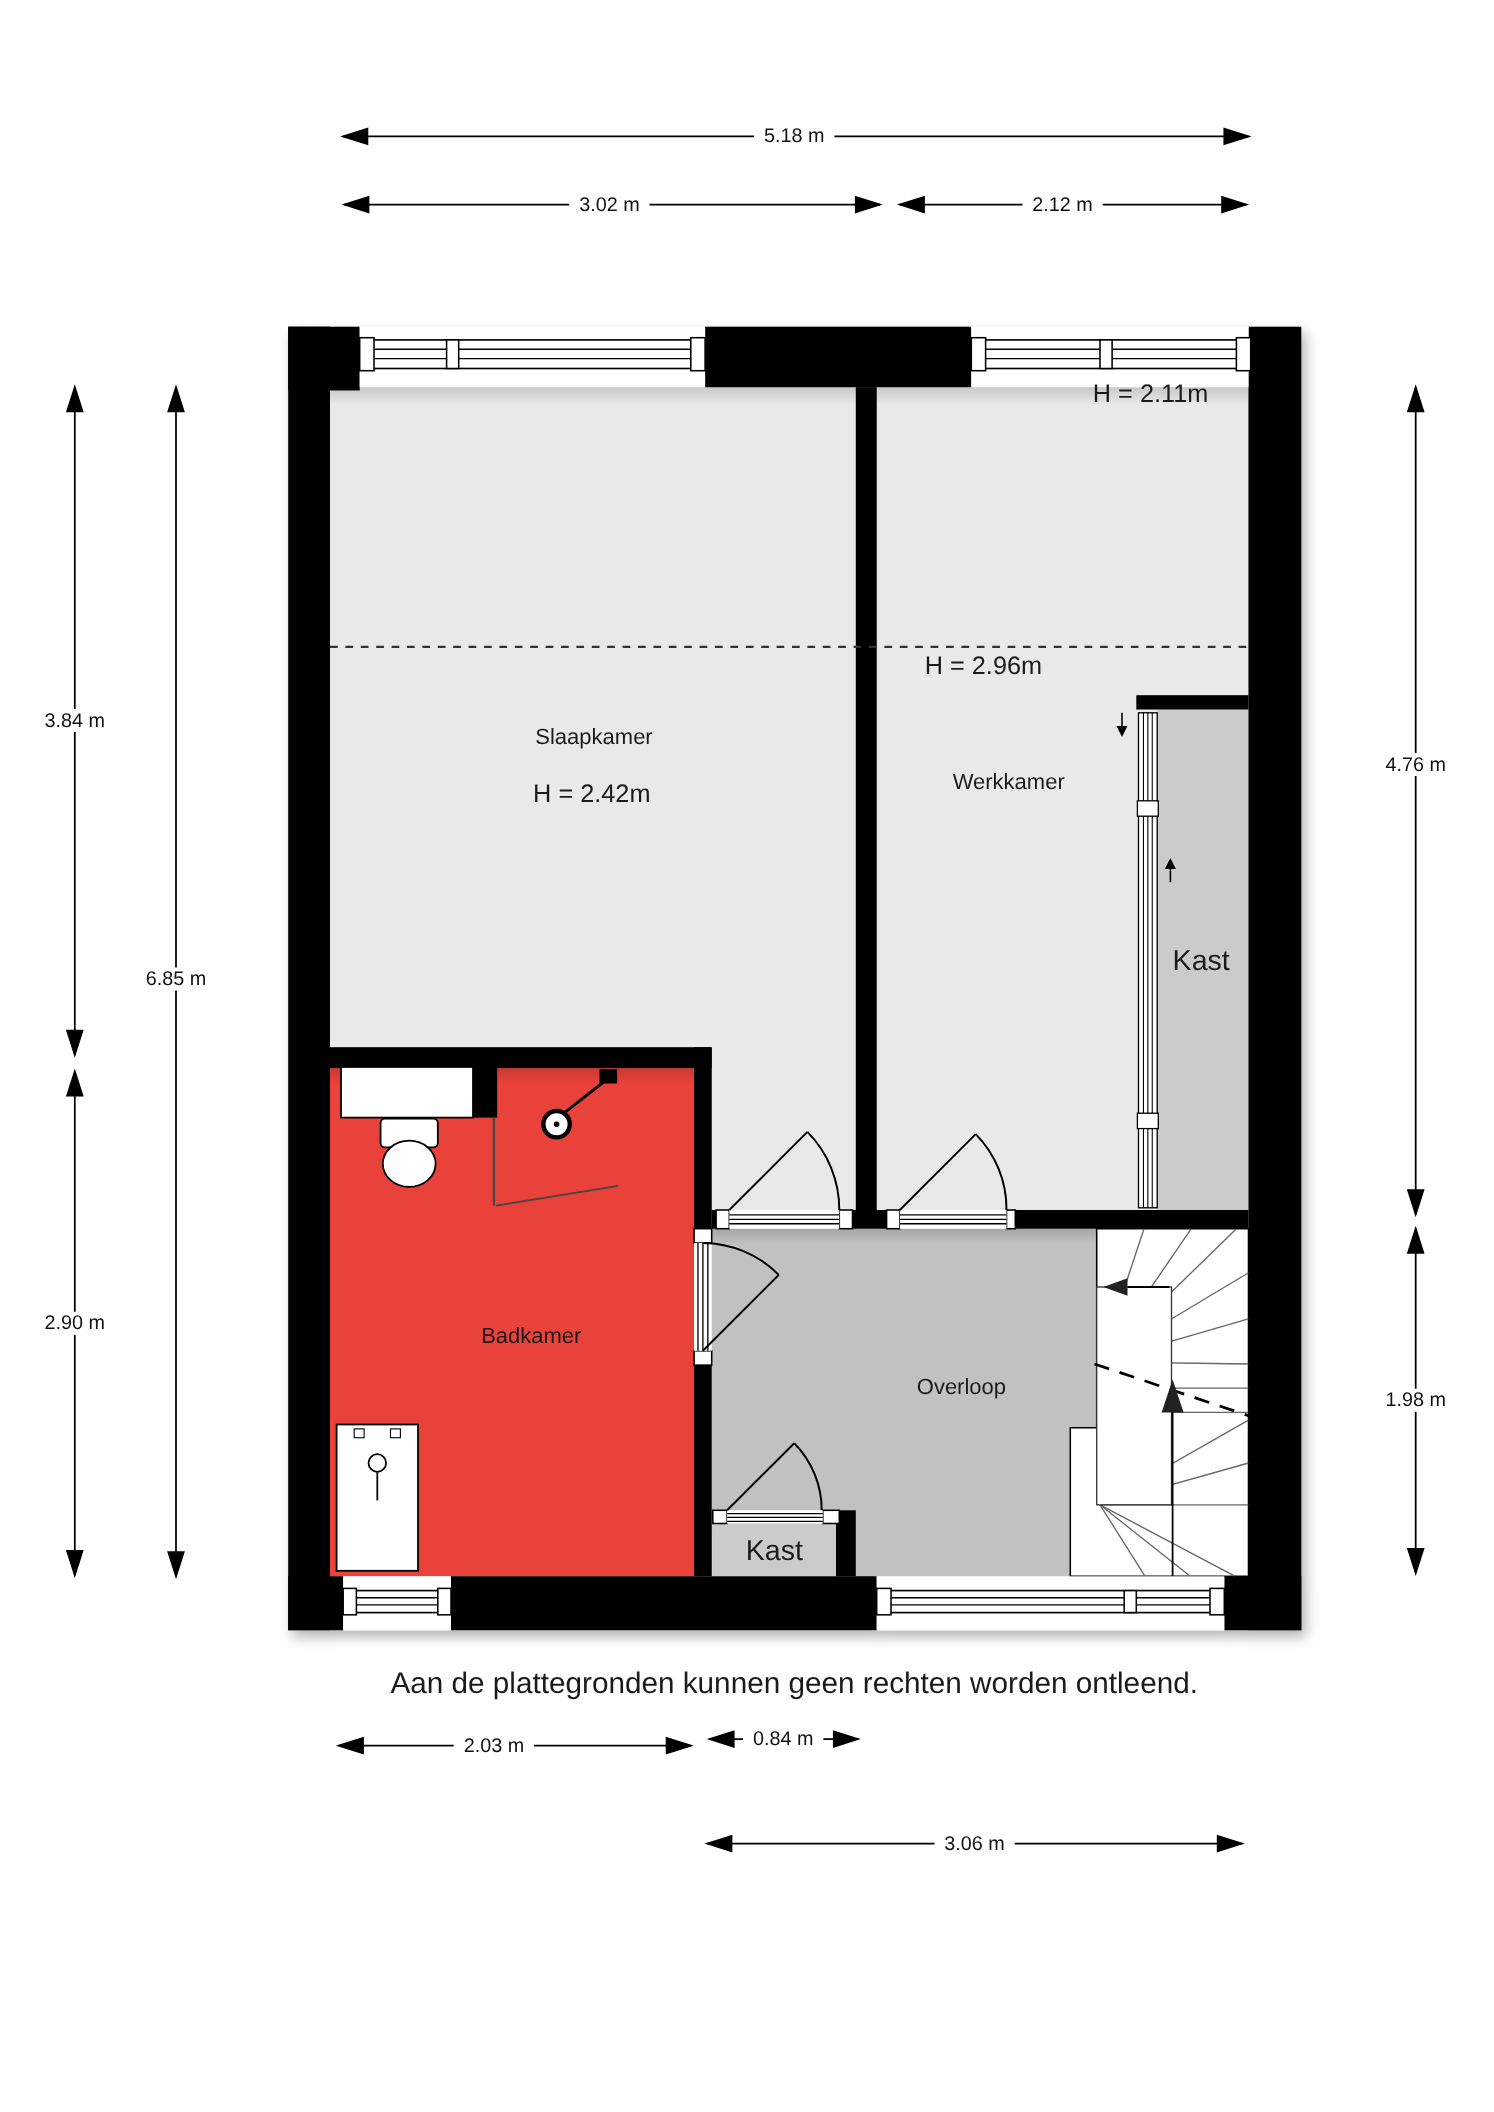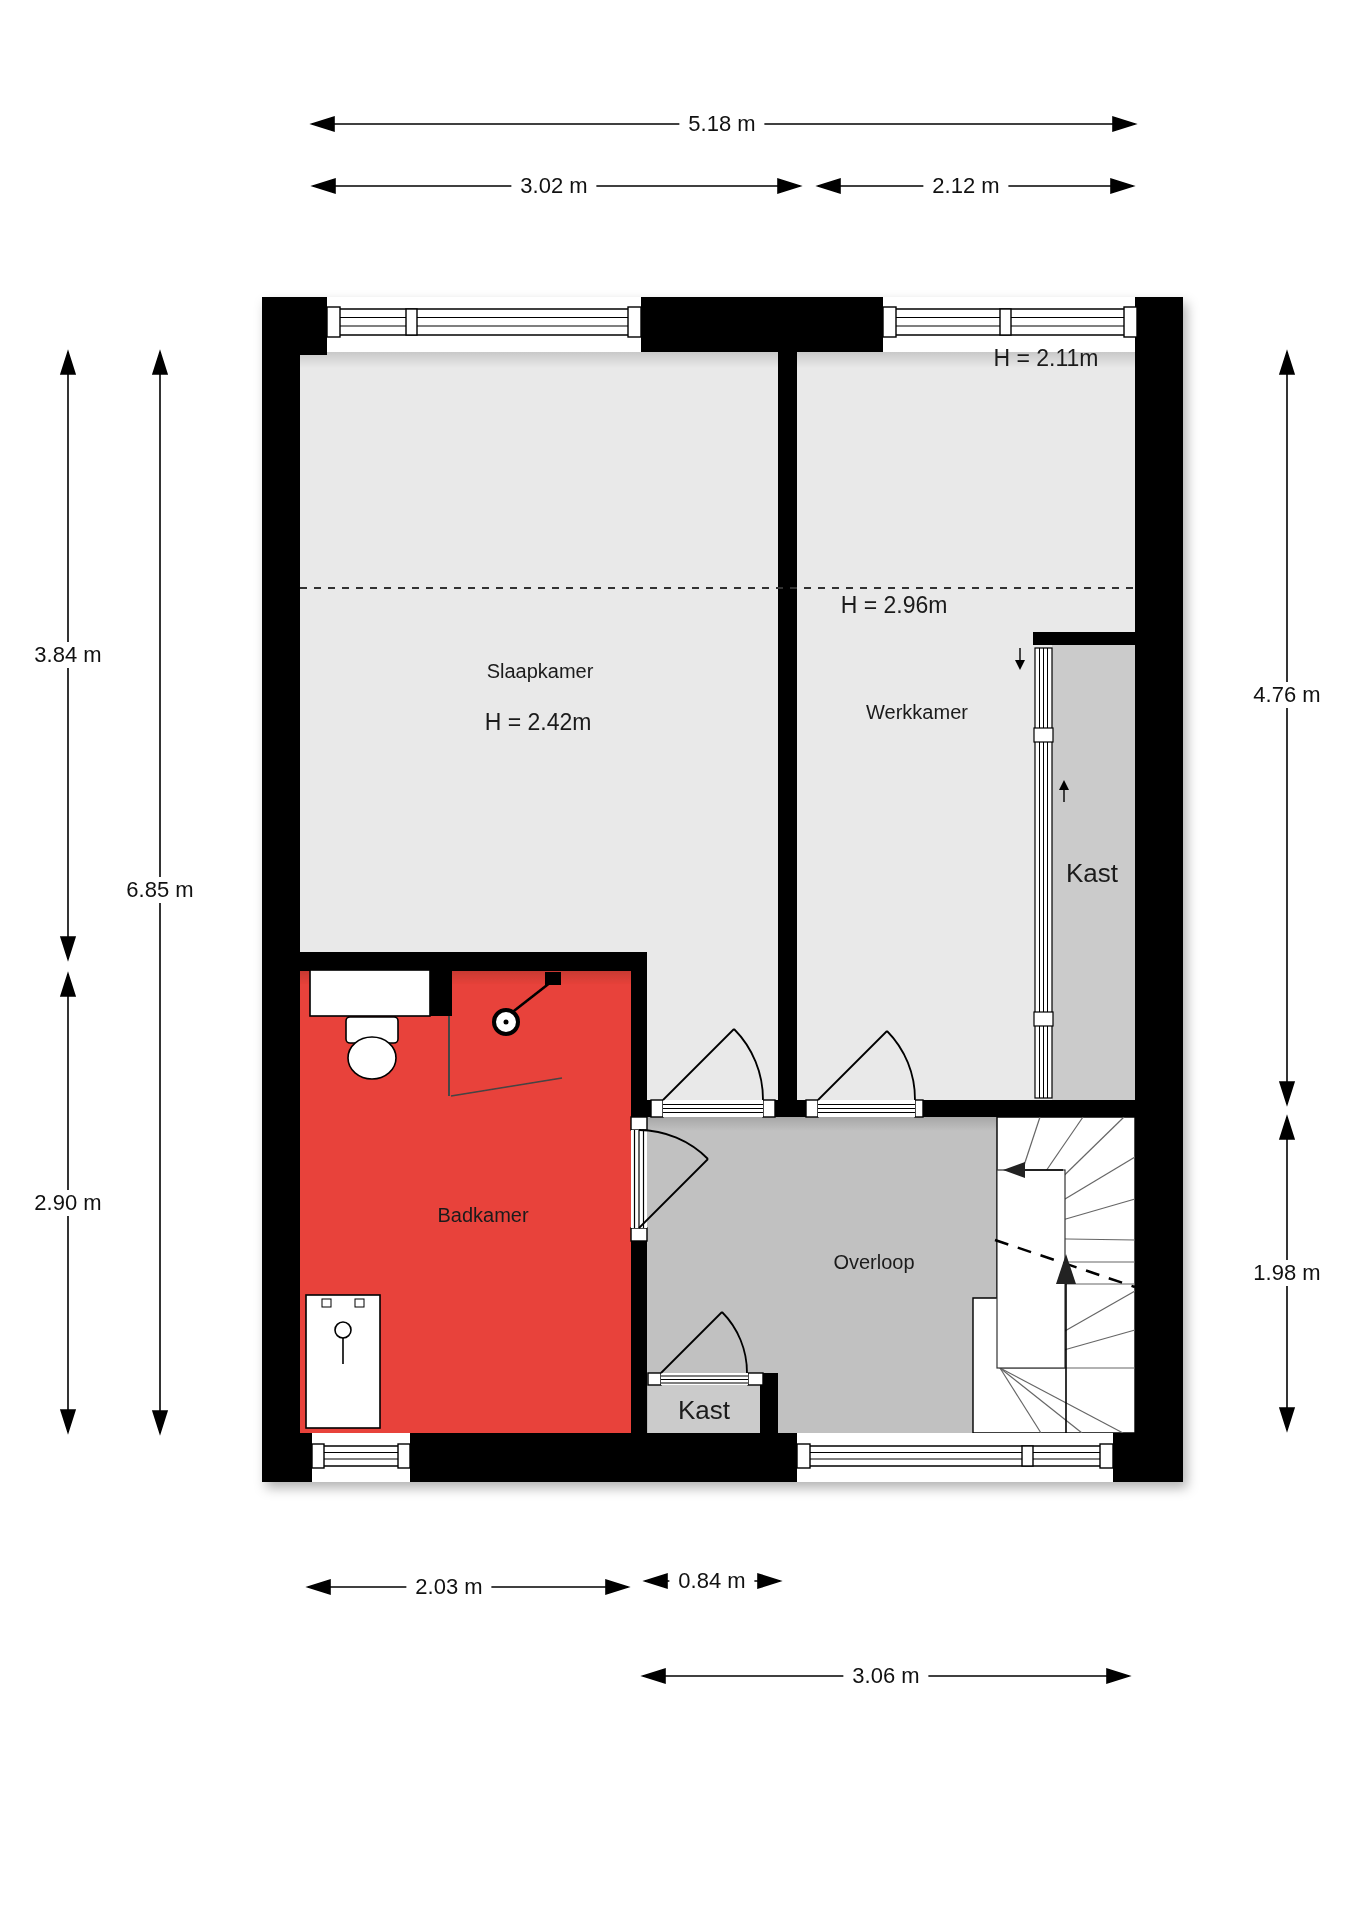--- a/index.html
+++ b/index.html
@@ -3,21 +3,21 @@
 <meta charset="utf-8">
 <style>
   html,body{margin:0;padding:0;background:#fff;}
   .canvas{position:relative;width:1358px;height:1920px;background:#ffffff;overflow:hidden;
           font-family:"Liberation Sans", sans-serif;}
   svg{position:absolute;left:0;top:0;}
   .lbl{position:absolute;transform:translate(-50%,-50%);white-space:nowrap;color:#1b1b1b;
        font-family:"Liberation Sans", sans-serif;}
   .room{font-size:20px;}
   .hgt{font-size:23px;}
-  .dim{font-size:22px;background:#ffffff;padding:0 9px;color:#111;}
+  .dim{font-size:18px;background:#ffffff;padding:0 9px;color:#111;}
   .kastlbl{font-size:26px;text-align:center;}
   .footer{font-size:27px;color:#1b1b1b;}
 </style>
 </head>
 <body>
 
 <div class="canvas">
 
 <svg width="1358" height="1920" viewBox="0 0 1358 1920">
   <defs>
@@ -268,14 +268,15 @@
 <div class="lbl dim" style="left:966px;top:186px;">2.12 m</div>
 <div class="lbl dim" style="left:68px;top:655px;">3.84 m</div>
 <div class="lbl dim" style="left:160px;top:890px;">6.85 m</div>
 <div class="lbl dim" style="left:68px;top:1203px;">2.90 m</div>
 <div class="lbl dim" style="left:1287px;top:695px;">4.76 m</div>
 <div class="lbl dim" style="left:1287px;top:1273px;">1.98 m</div>
 <div class="lbl dim" style="left:449px;top:1587px;">2.03 m</div>
 <div class="lbl dim" style="left:712px;top:1581px;">0.84 m</div>
 <div class="lbl dim" style="left:886px;top:1676px;">3.06 m</div>
 
+<div class="lbl footer" style="left:722px;top:1531px;">Aan de plattegronden kunnen geen rechten worden ontleend.</div>
 
 </div>
 
 </body></html>

